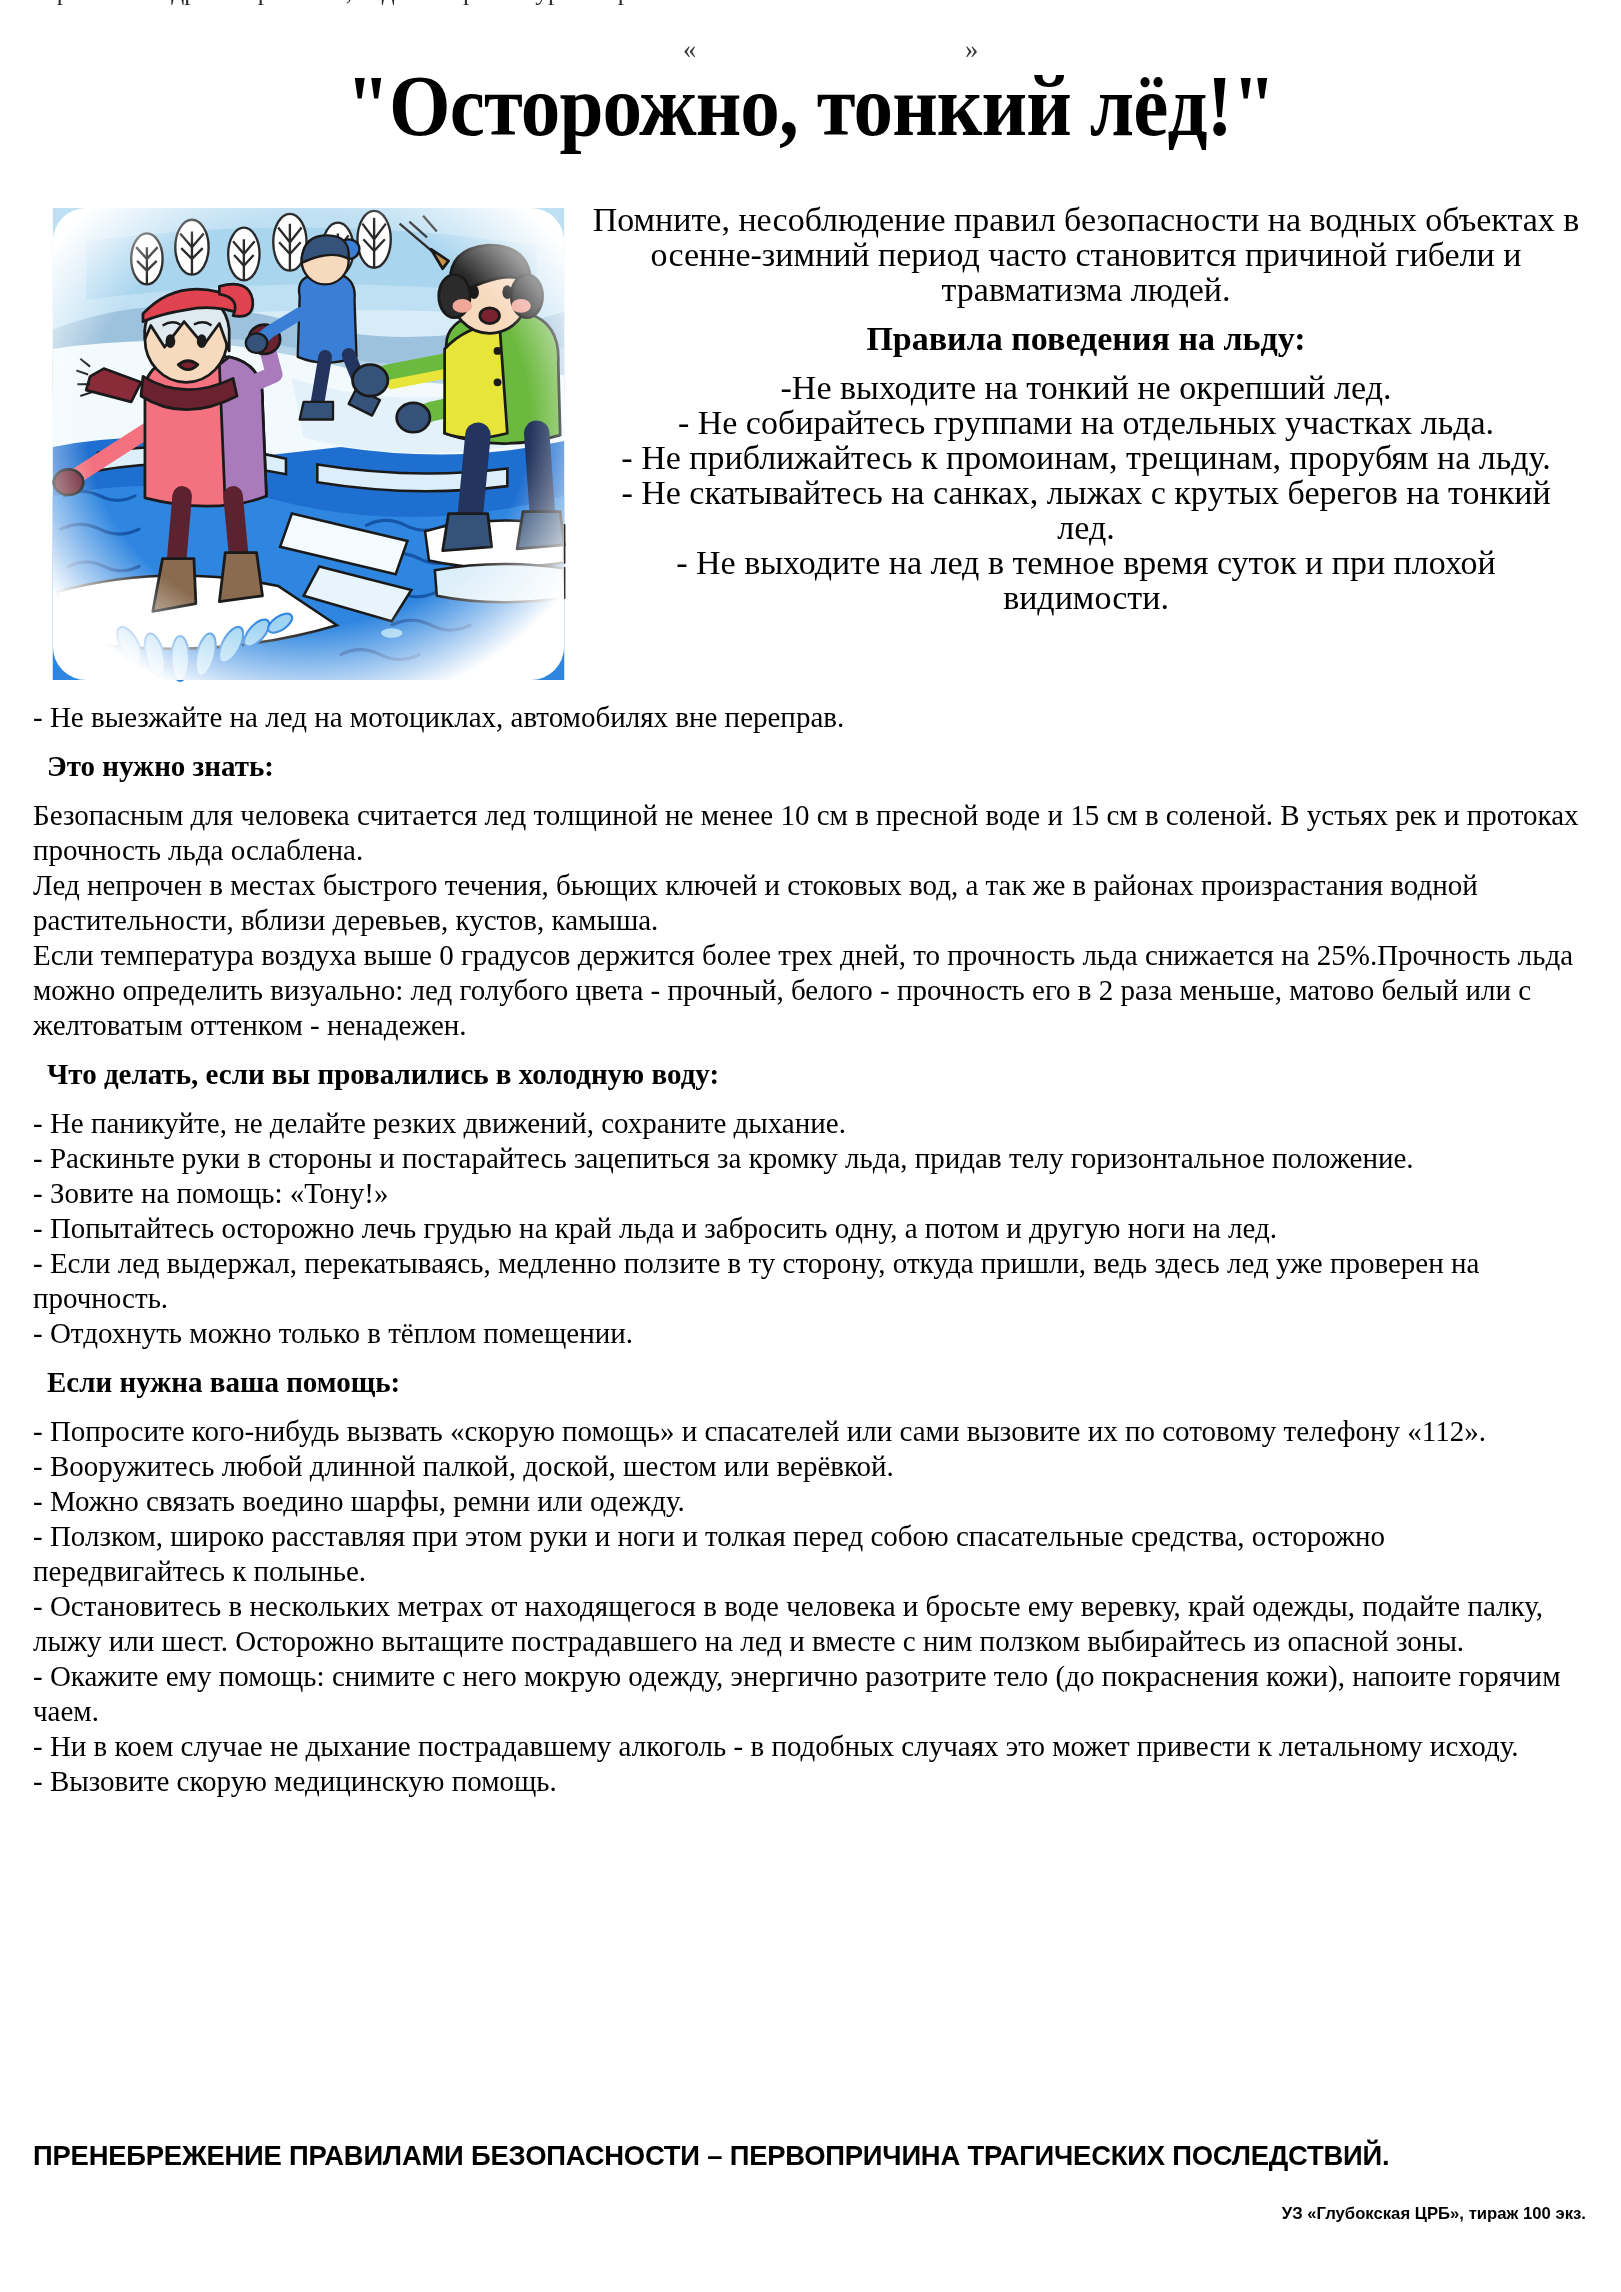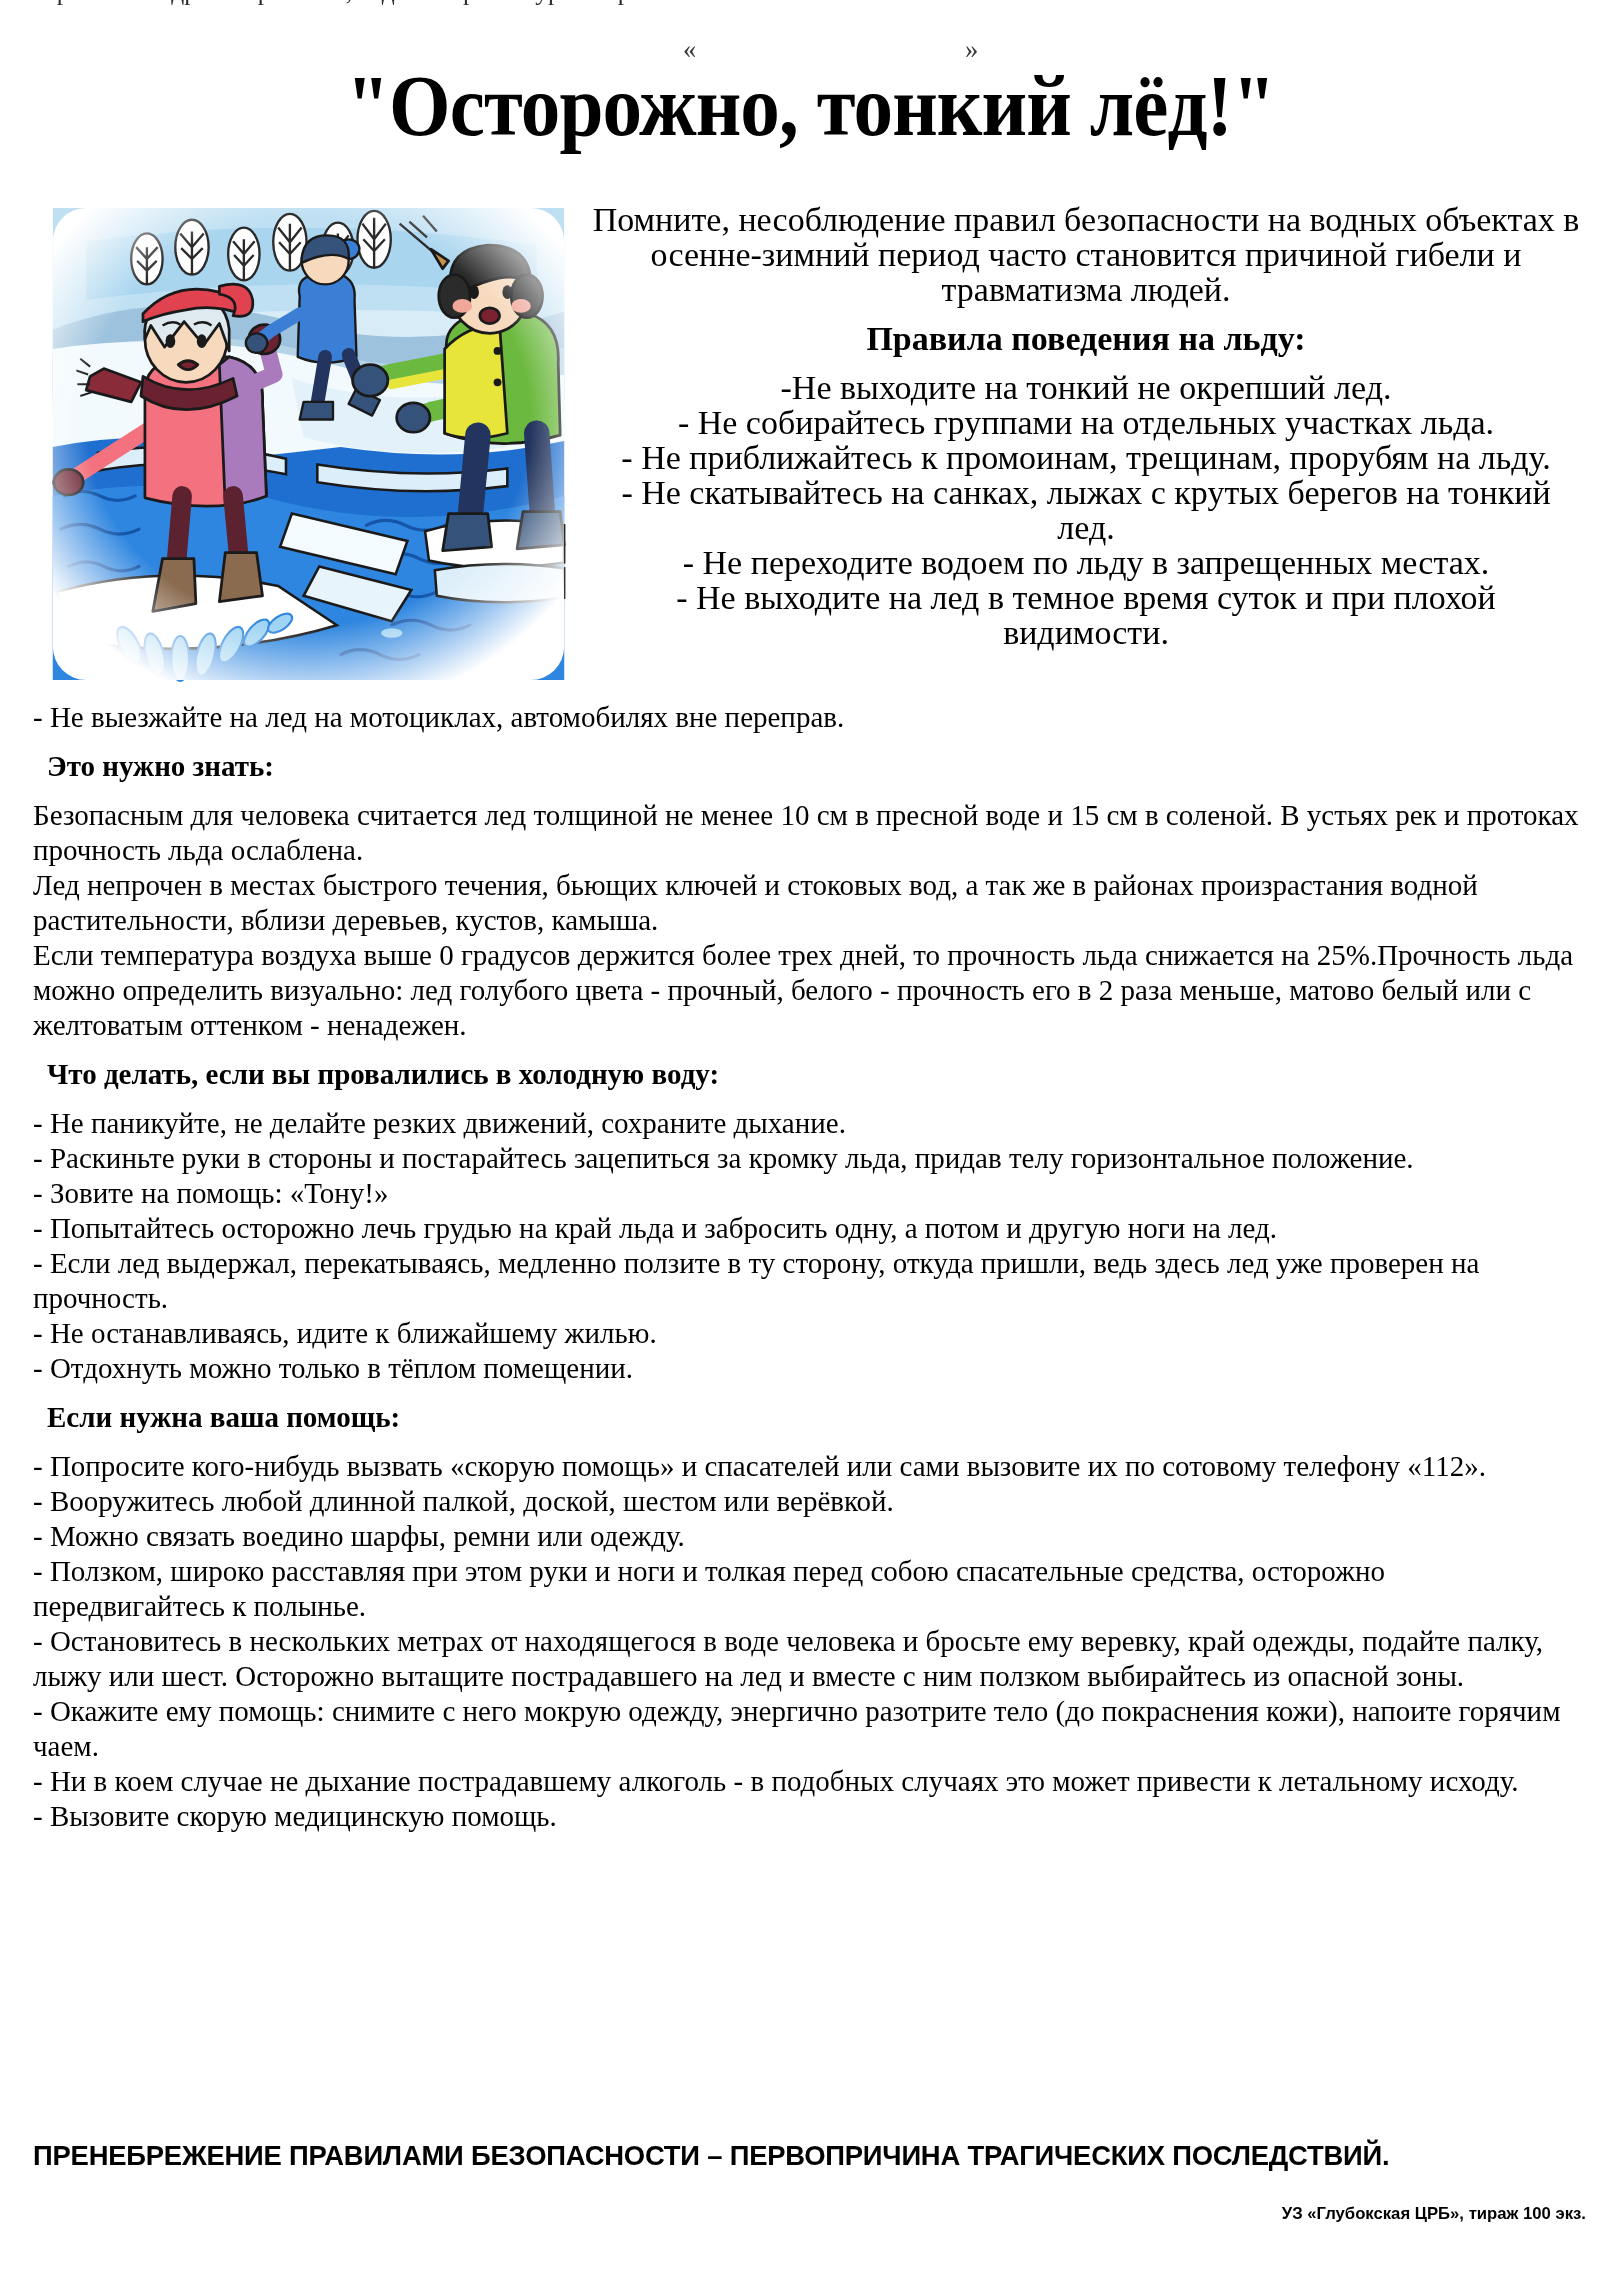--- a/index.html
+++ b/index.html
@@ -324,39 +324,37 @@
     </svg>
   </div>
 
   <div class="intro-block">
     <p class="p">Помните, несоблюдение правил безопасности на водных объектах в осенне-зимний период часто становится причиной гибели и травматизма людей.</p>
     <p class="hd">Правила поведения на льду:</p>
     <p class="p">-Не выходите на тонкий не окрепший лед.</p>
     <p class="p">- Не собирайтесь группами на отдельных участках льда.</p>
     <p class="p">- Не приближайтесь к промоинам, трещинам, прорубям на льду.</p>
     <p class="p">- Не скатывайтесь на санках, лыжах с крутых берегов на тонкий лед.</p>
-    <p class="p">- Не переходите водоем по льду в запрещенных местах.</p>
     <p class="p">- Не выходите на лед в темное время суток и при плохой видимости.</p>
   </div>
 
   <div class="flow">
     <p class="p">- Не выезжайте на лед на мотоциклах, автомобилях вне переправ.</p>
 
     <p class="hd">Это нужно знать:</p>
     <p class="p">Безопасным для человека считается лед толщиной не менее 10 см в пресной воде и 15 см в соленой. В устьях рек и протоках прочность льда ослаблена.</p>
     <p class="p">Лед непрочен в местах быстрого течения, бьющих ключей и стоковых вод, а так же в районах произрастания водной растительности, вблизи деревьев, кустов, камыша.</p>
     <p class="p">Если температура воздуха выше 0 градусов держится более трех дней, то прочность льда снижается на 25%.Прочность льда можно определить визуально: лед голубого цвета - прочный, белого - прочность его в 2 раза меньше, матово белый или с желтоватым оттенком - ненадежен.</p>
 
     <p class="hd">Что делать, если вы провалились в холодную воду:</p>
     <p class="p">- Не паникуйте, не делайте резких движений, сохраните дыхание.</p>
     <p class="p">- Раскиньте руки в стороны и постарайтесь зацепиться за кромку льда, придав телу горизонтальное положение.</p>
     <p class="p">- Зовите на помощь: «Тону!»</p>
     <p class="p">- Попытайтесь осторожно лечь грудью на край льда и забросить одну, а потом и другую ноги на лед.</p>
     <p class="p">- Если лед выдержал, перекатываясь, медленно ползите в ту сторону, откуда пришли, ведь здесь лед уже проверен на прочность.</p>
-    <p class="p">- Не останавливаясь, идите к ближайшему жилью.</p>
     <p class="p">- Отдохнуть можно только в тёплом помещении.</p>
 
     <p class="hd">Если нужна ваша помощь:</p>
     <p class="p">- Попросите кого-нибудь вызвать «скорую помощь» и спасателей или сами вызовите их по сотовому телефону «112».</p>
     <p class="p">- Вооружитесь любой длинной палкой, доской, шестом или верёвкой.</p>
     <p class="p">- Можно связать воедино шарфы, ремни или одежду.</p>
     <p class="p">- Ползком, широко расставляя при этом руки и ноги и толкая перед собою спасательные средства, осторожно передвигайтесь к полынье.</p>
     <p class="p">- Остановитесь в нескольких метрах от находящегося в воде человека и бросьте ему веревку, край одежды, подайте палку, лыжу или шест. Осторожно вытащите пострадавшего на лед и вместе с ним ползком выбирайтесь из опасной зоны.</p>
     <p class="p">- Окажите ему помощь: снимите с него мокрую одежду, энергично разотрите тело (до покраснения кожи), напоите горячим чаем.</p>
     <p class="p">- Ни в коем случае не дыхание пострадавшему алкоголь - в подобных случаях это может привести к летальному исходу.</p>

